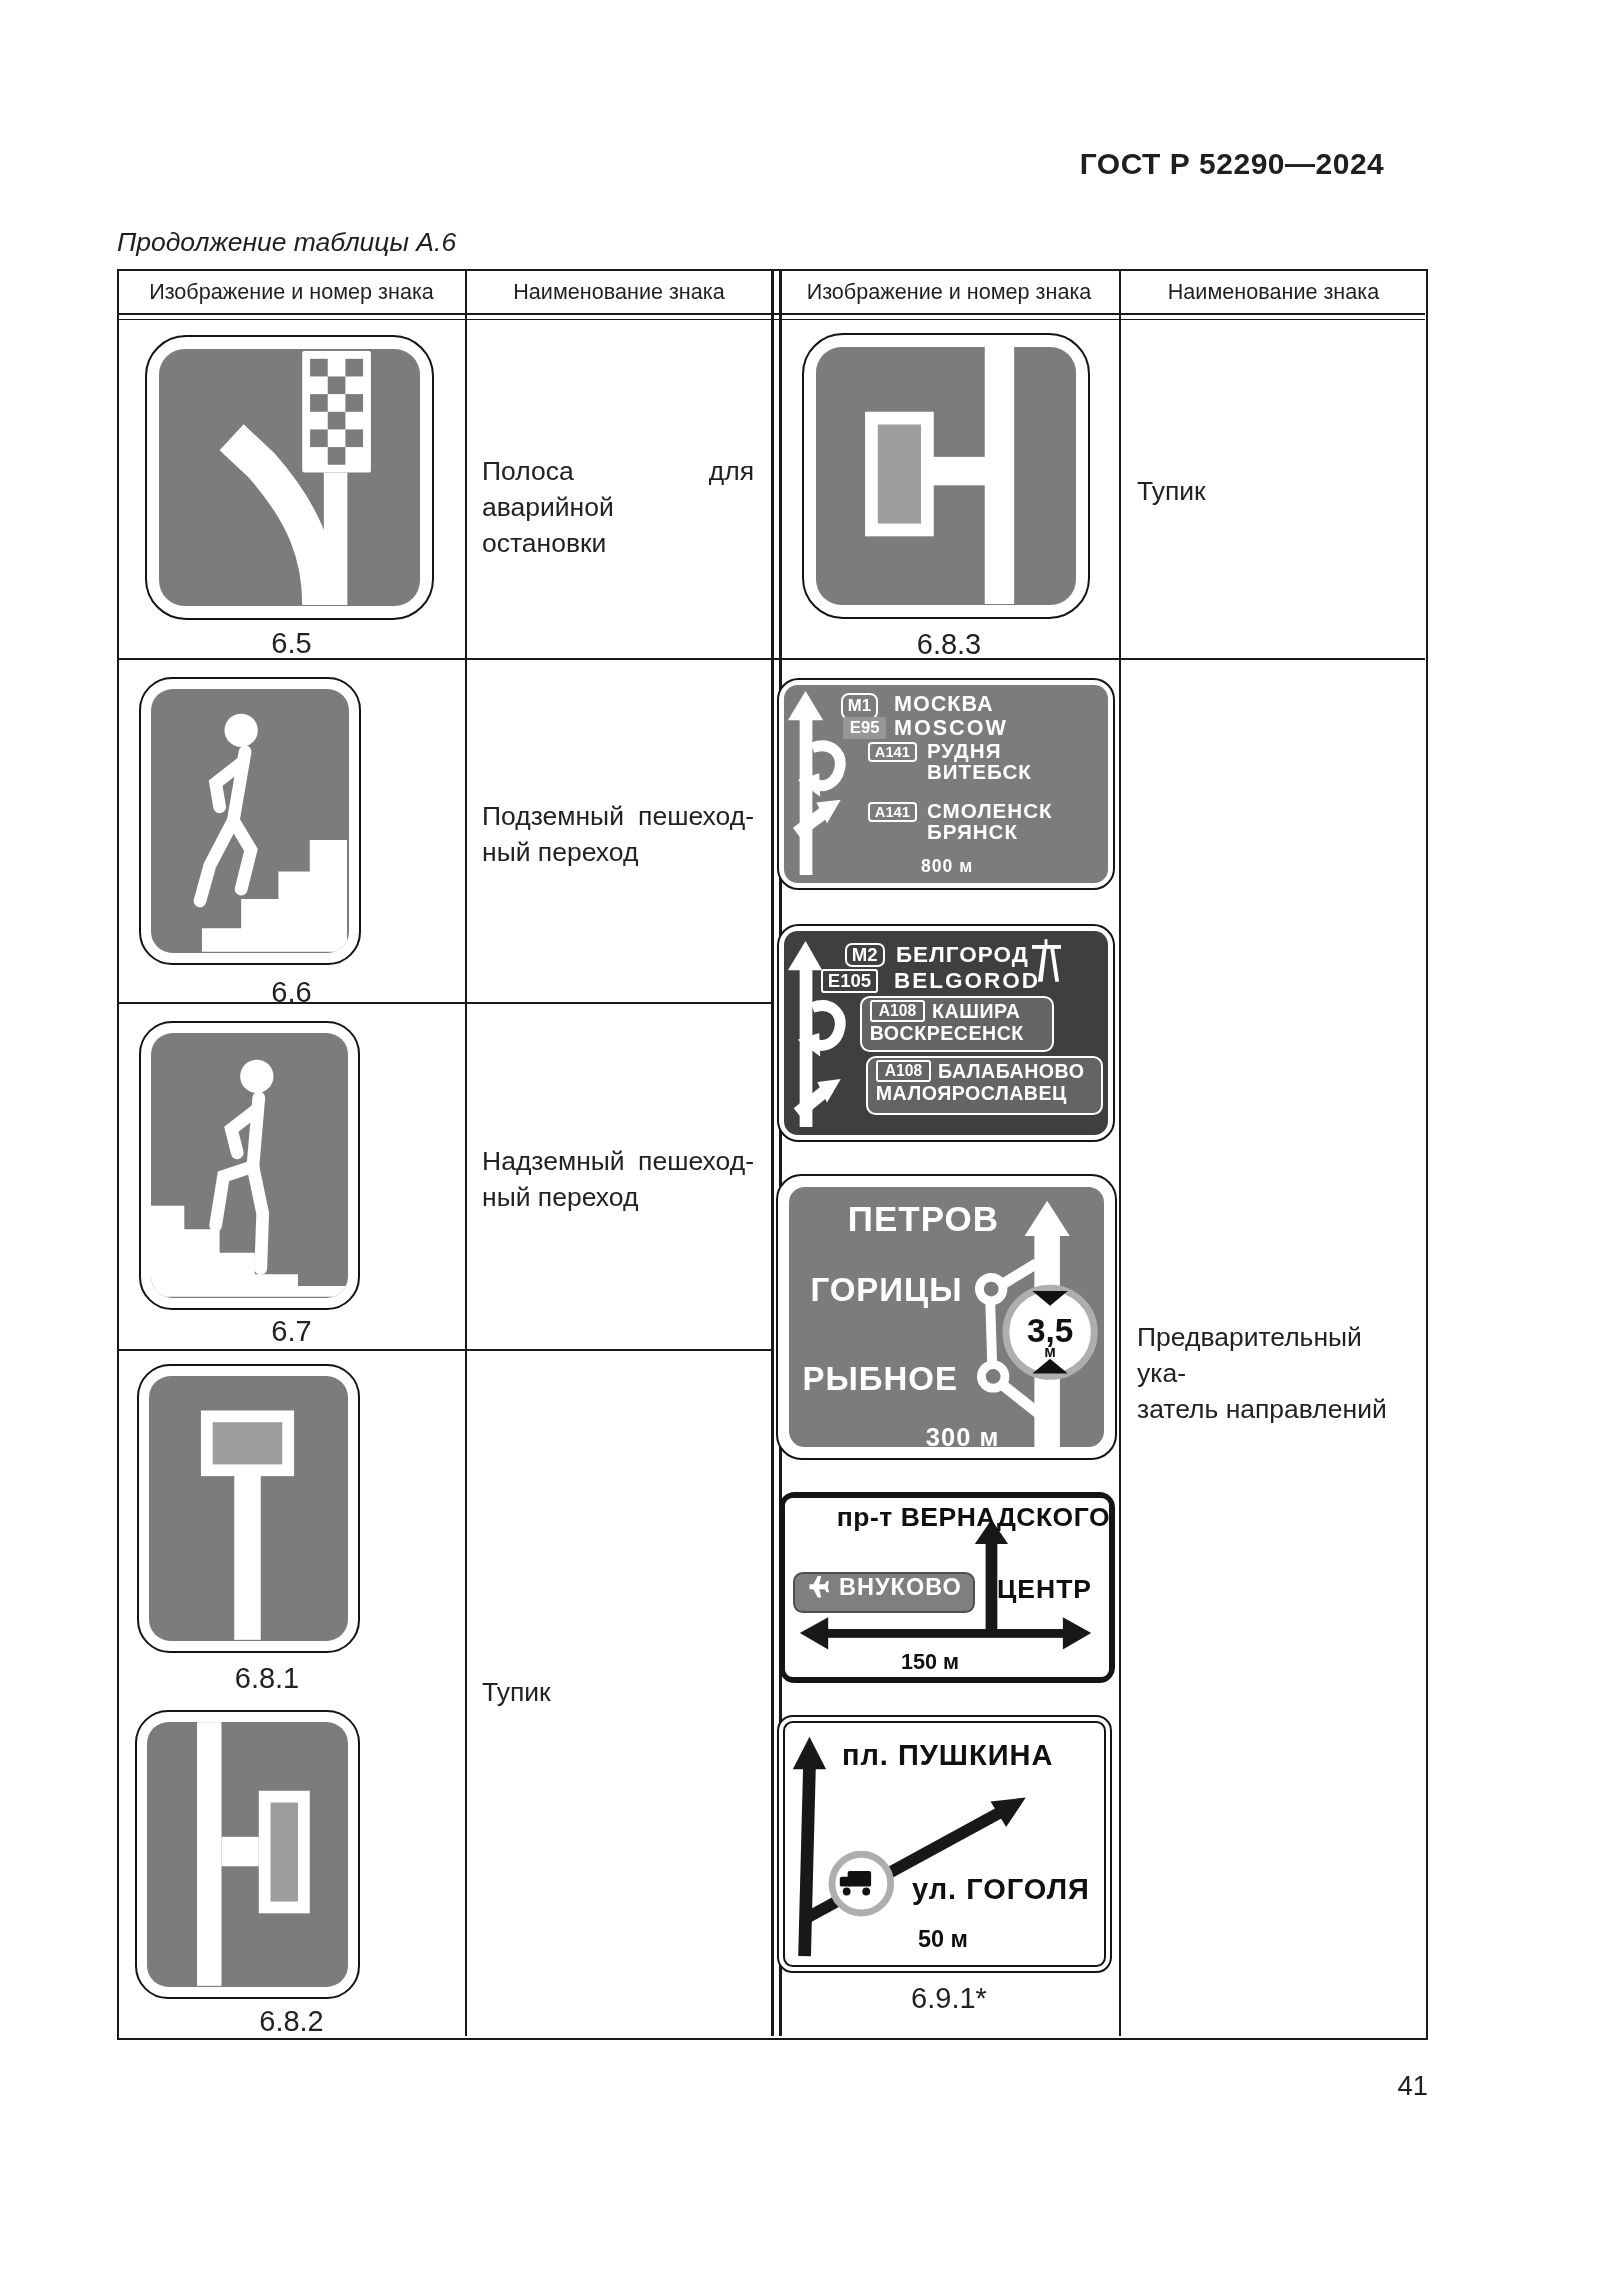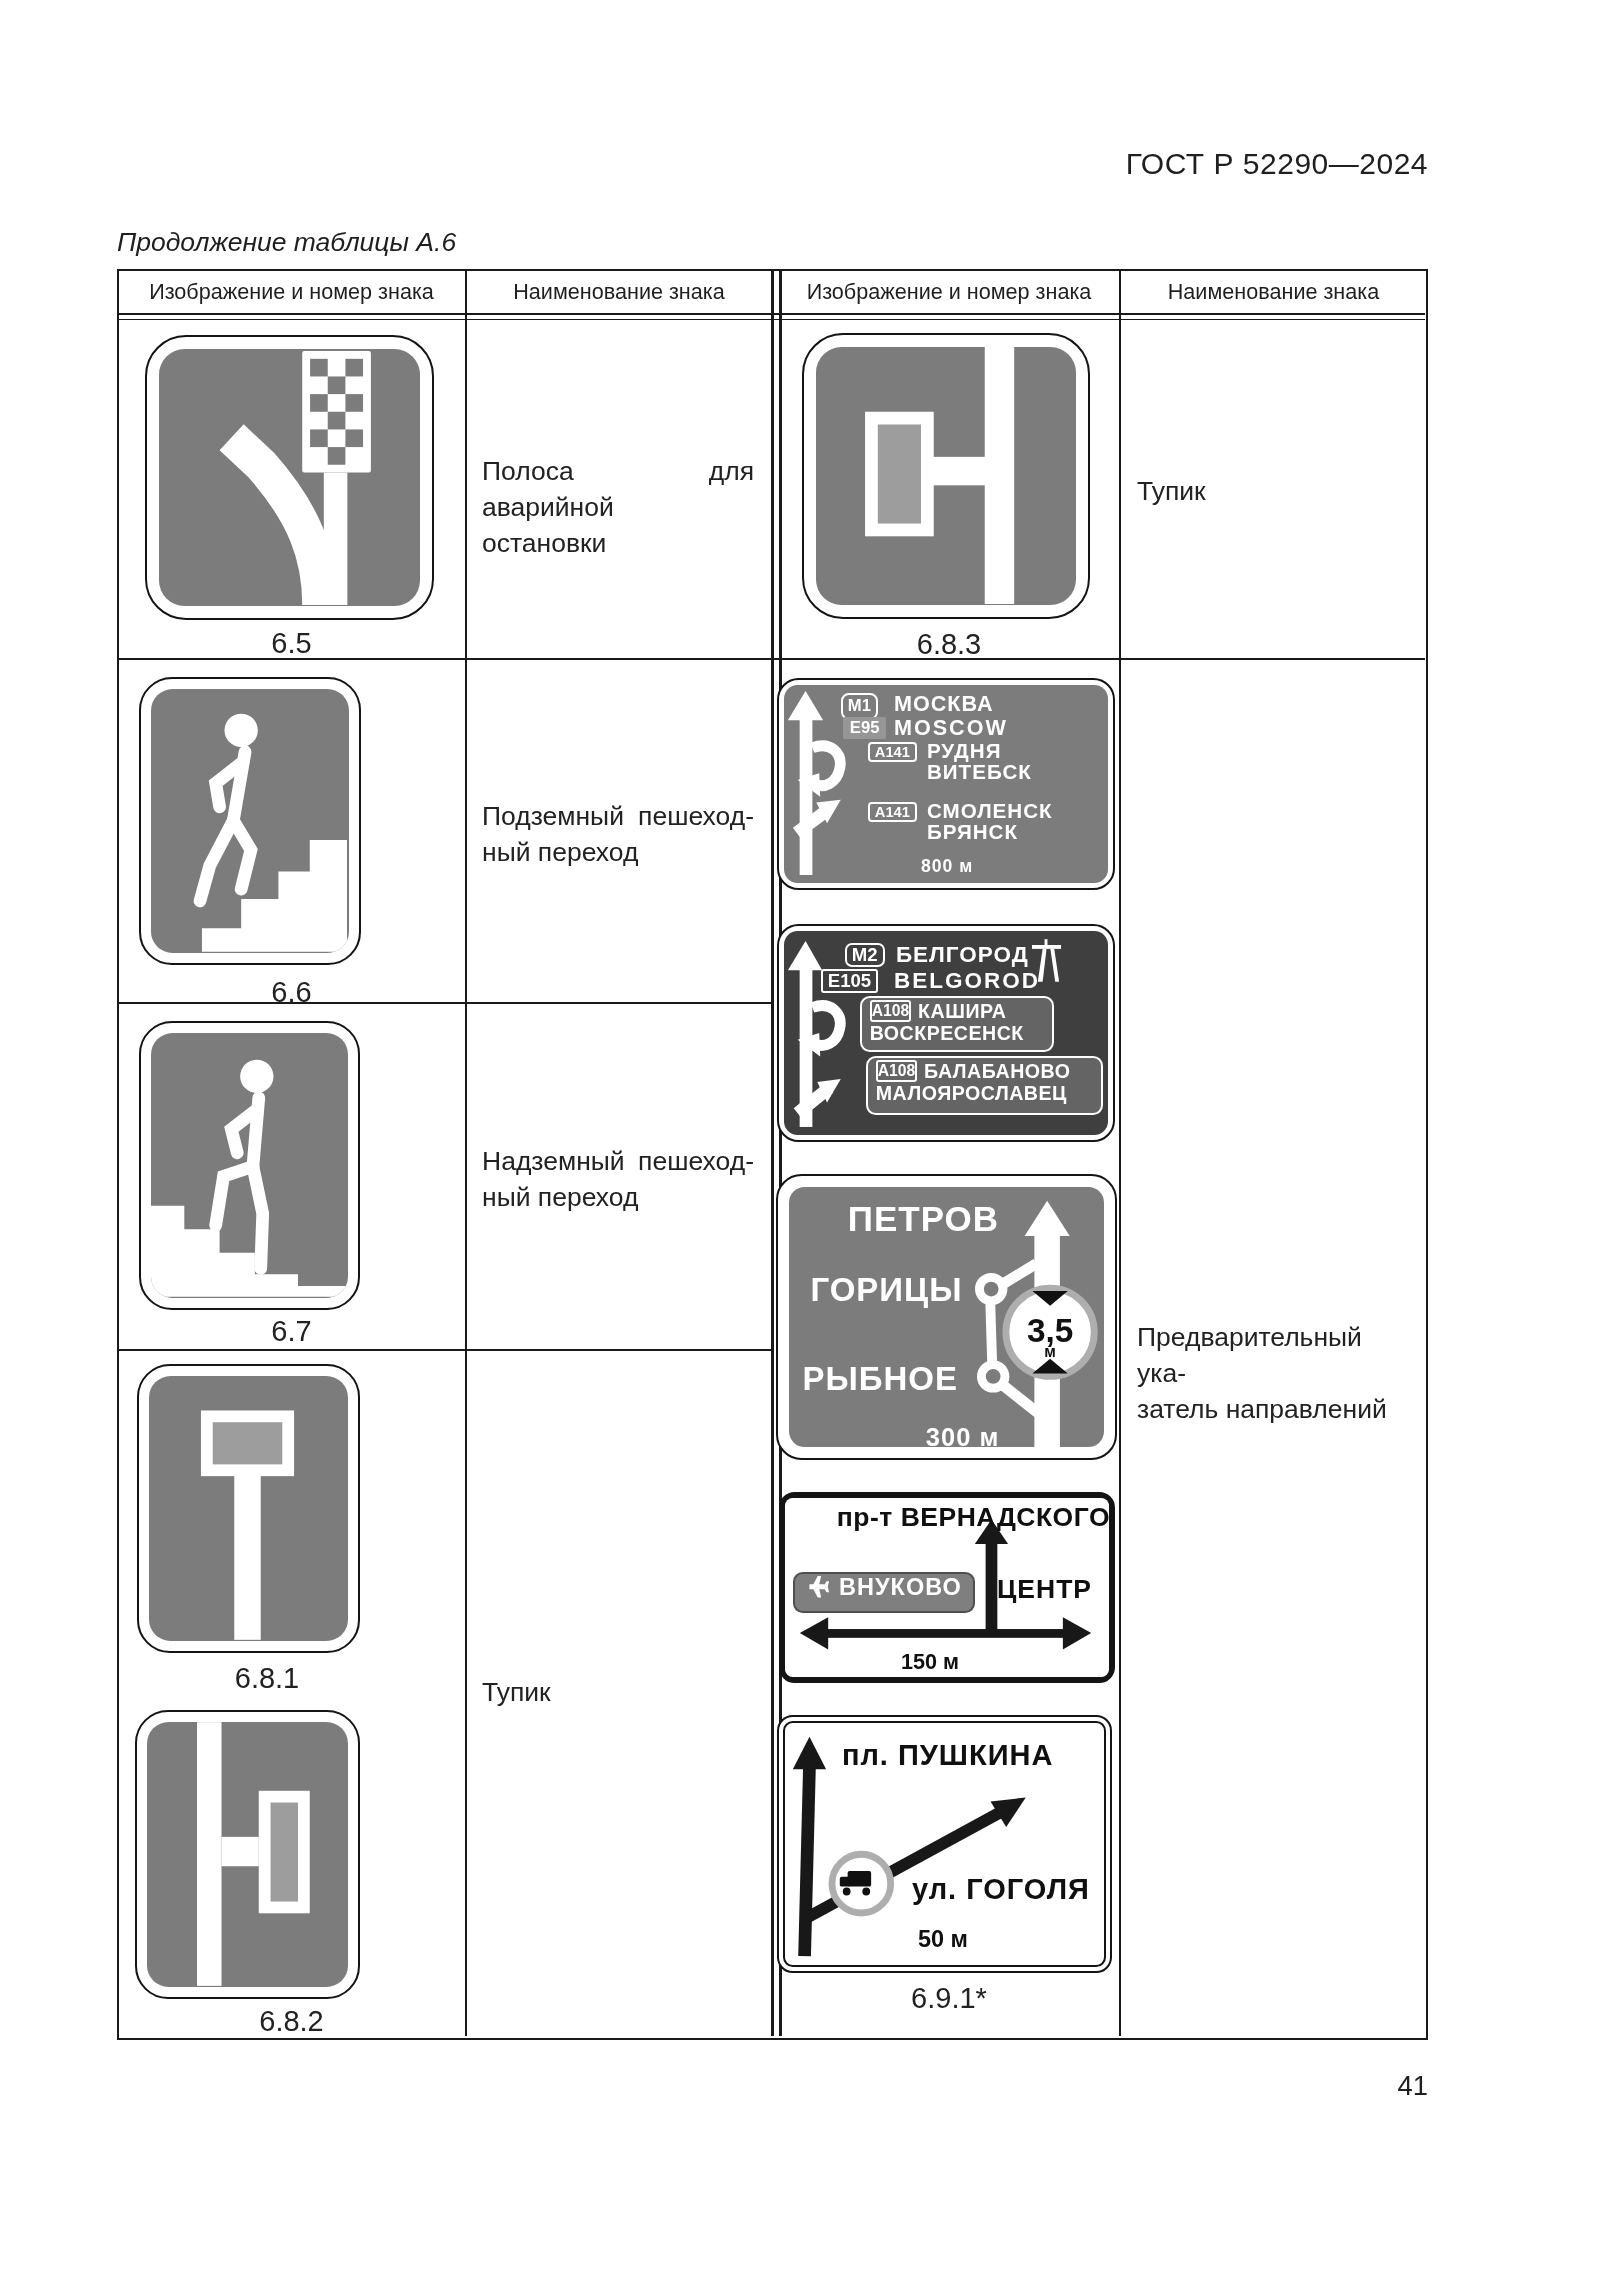--- a/index.html
+++ b/index.html
@@ -3,41 +3,41 @@
 <meta charset="utf-8">
 <style>
   html,body{margin:0;padding:0;background:#e8e8e8}
   .page{position:relative;width:1621px;height:2293px;background:#fff;
         font-family:"Liberation Sans",sans-serif;color:#1f1f1f;overflow:hidden}
   .a{position:absolute}
   .tbl{position:absolute;left:117px;top:269px;width:1311px;height:1771px;
        border:2.9px solid #1a1a1a;box-sizing:border-box}
   .vl{position:absolute;background:#1a1a1a;width:2px}
   .hl{position:absolute;background:#1a1a1a;height:2px}
-  .gost{font-size:30px;font-weight:400;text-align:right;letter-spacing:0.5px}
+  .gost{font-size:30px;font-weight:700;text-align:center;letter-spacing:0.5px}
   .tcap{font-size:26.5px;font-style:italic}
   .th{font-size:21.6px;text-align:center;line-height:35px}
   .cap{font-size:29px;text-align:center;color:#222}
   .nm{font-size:26.5px;line-height:36px;color:#222}
   .jl{text-align:justify;text-align-last:justify}
   .pageno{font-size:27.4px;text-align:right}
   .sign{position:absolute;background:#fff;border:2.9px solid #141414;box-sizing:border-box}
   .face{position:absolute;background:var(--sign_gray);overflow:hidden}
   .face.dark{background:var(--sign_dark)}
   .face.white{background:#fff}
   .sgt{position:absolute;color:#fff;font-weight:700;white-space:nowrap;letter-spacing:1px}
   .bk{position:absolute;color:#101010;font-weight:700;white-space:nowrap}
   .bdg{position:absolute;display:flex;align-items:center;border:2px solid #fff;
        color:#fff;font-weight:700;white-space:nowrap;padding:0 4.9px;box-sizing:border-box}
   .bdg.fill{border-color:transparent;background:var(--badge_fill)}
   .ibx{position:absolute;border:2.9px solid #fff;border-radius:9.8px;background:var(--insert_gray);
        padding:2px 7.8px;color:#fff;font-weight:700;box-sizing:border-box}
   .ibx .r{display:flex;align-items:center;gap:6.9px}
   .ib-badge{display:inline-block;border:2px solid #fff;border-radius:2.9px;font-size:15.7px;
-            padding:0 0;line-height:18.6px}
+            padding:0 7px;line-height:18.6px}
   .ibx .ct{font-size:19.6px;letter-spacing:0.5px;line-height:22.5px}
   .vbox{position:absolute;display:flex;align-items:flex-start;gap:7.8px;justify-content:center;
         background:var(--box_gray);border:2px solid #4f4f4f;border-radius:9.8px;box-sizing:border-box}
   .vbox span{color:#fff;font-weight:700;font-size:23.5px;letter-spacing:1px}
   svg{position:absolute;left:0;top:0}
   svg .w{fill:#fff}
   svg .ws{stroke:#fff;fill:none}
 </style>
 </head>
 <body>

